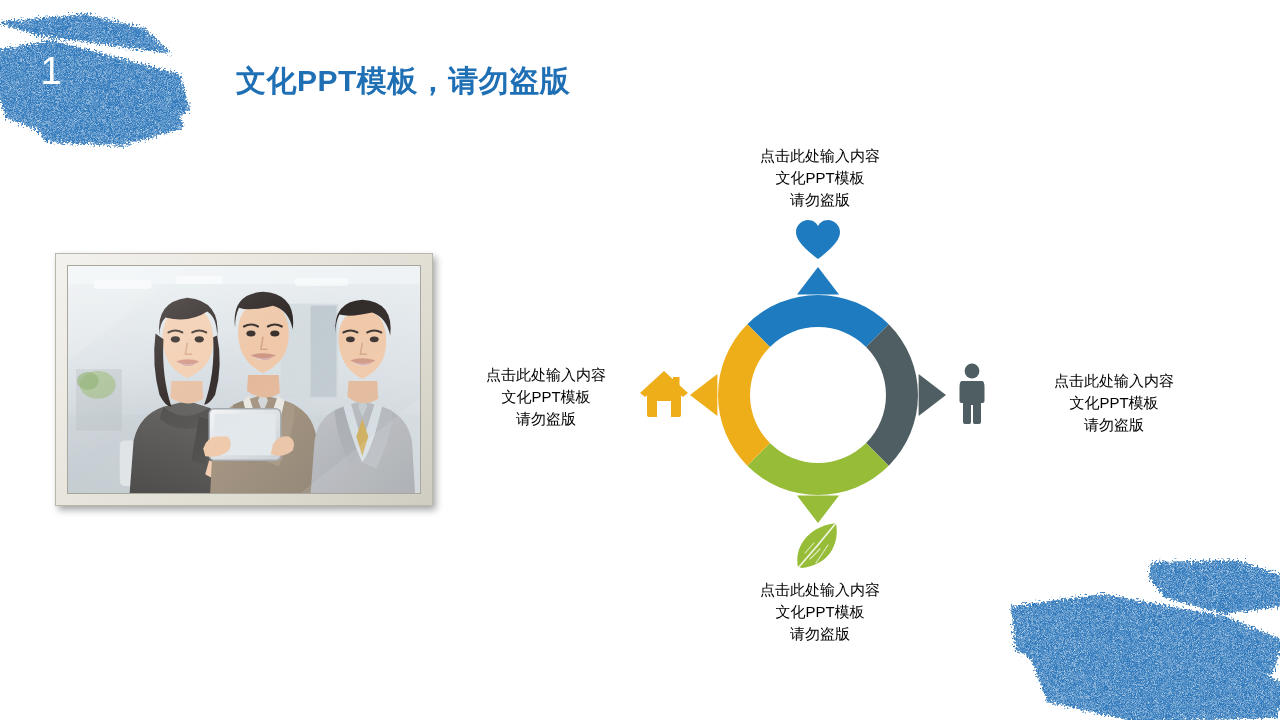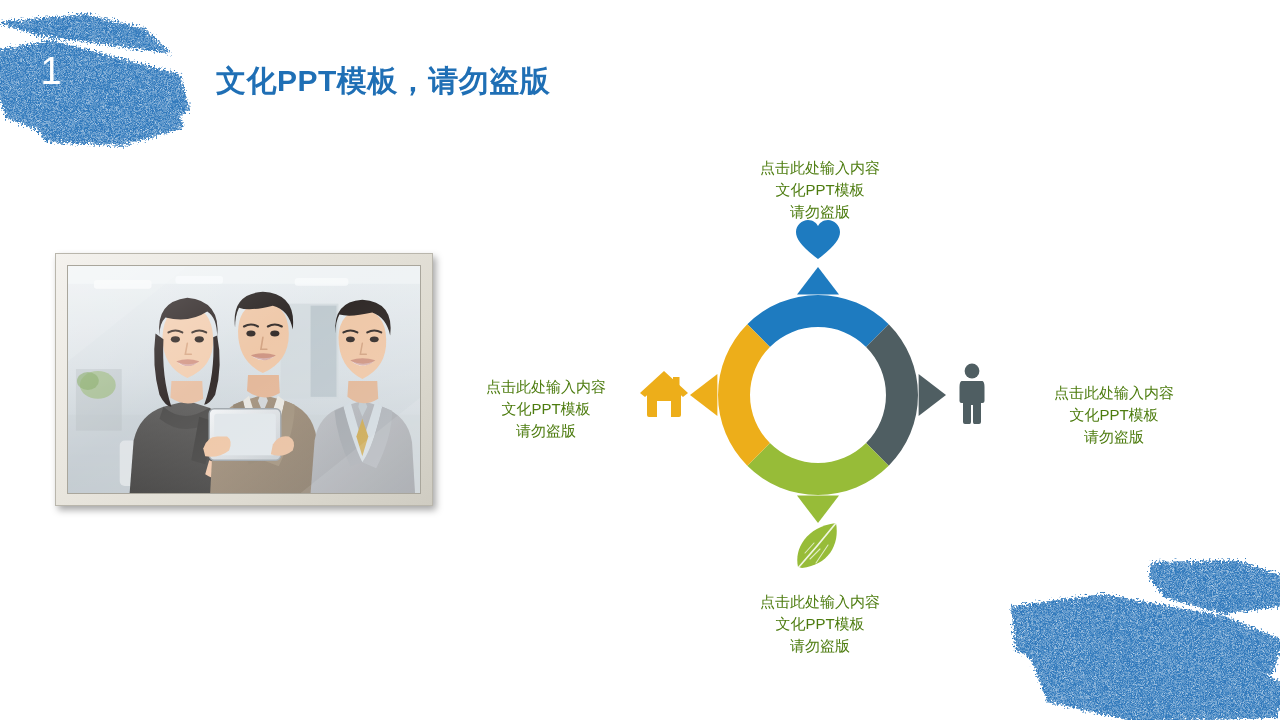--- a/index.html
+++ b/index.html
@@ -39,21 +39,21 @@
     color: #ffffff;
     font-size: 38px;
     font-weight: 400;
     line-height: 1;
     letter-spacing: 0px;
   }
 
   
   .title {
     position: absolute;
-    left: 216px;
+    left: 236px;
     top: 61px;
     font-size: 30px;
     font-weight: bold;
     color: #1F6FB5;
     letter-spacing: 0.5px;
     white-space: nowrap;
   }
 
   
   .photo-frame {
@@ -87,24 +87,23 @@
     width: 380px;
     height: 360px;
   }
   .diagram svg { display: block; overflow: visible; }
 
   
   .label {
     position: absolute;
     font-size: 15px;
     line-height: 22px;
-    color: #4d7c0f;
+    color: #000000;
     text-align: center;
     white-space: nowrap;
-    margin-top: 12px;
   }
   .label-top    { left: 722px; top: 145px; width: 196px; }
   .label-bottom { left: 722px; top: 579px; width: 196px; }
   .label-left   { left: 448px; top: 364px; width: 196px; text-align: center; }
   .label-right  { left: 1016px; top: 370px; width: 196px; text-align: center; }
   .label div { display: block; }
 </style>
 </head>
 <body>
 

